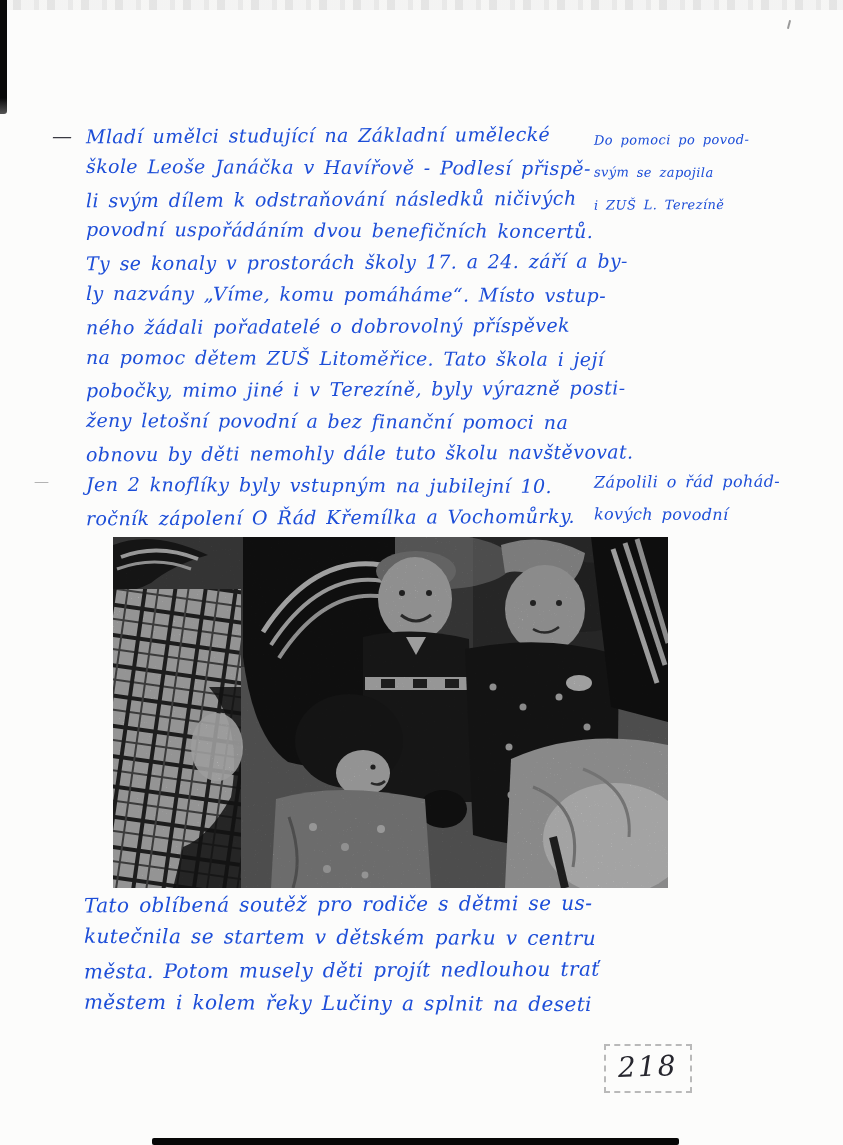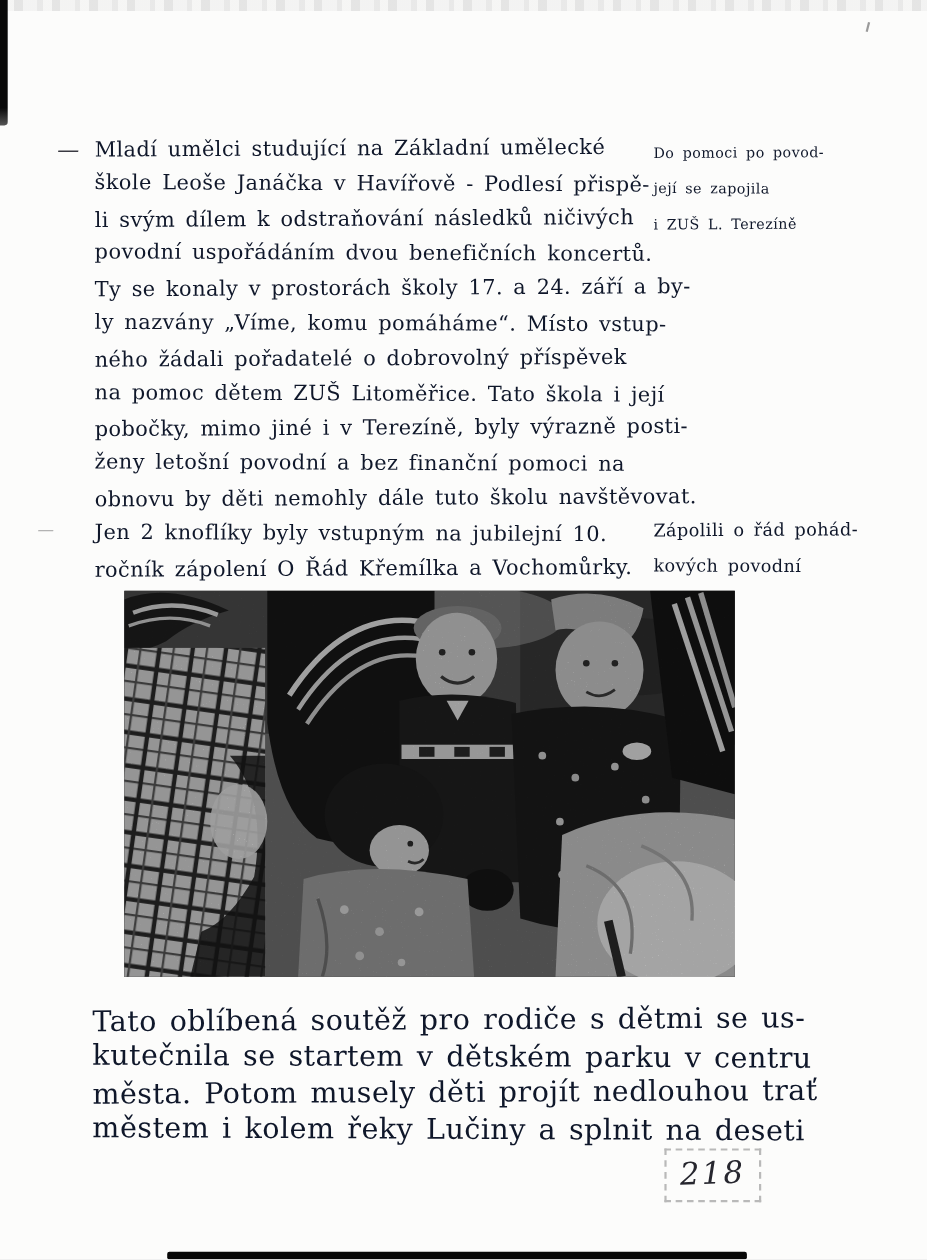--- a/index.html
+++ b/index.html
@@ -24,42 +24,43 @@
   #corner-speck{
     position:absolute;left:788px;top:20px;width:2px;height:9px;
     background:#9a9a9a;transform:rotate(14deg);
   }
   #bottom-bar{
     position:absolute;left:152px;top:1138px;width:527px;height:7px;
     background:#070707;border-radius:2px;
   }
   
   .hw{
-    color:#0f172a;
+    font-style:italic;
+    color:#1d4ed8;
     letter-spacing:.4px;
     word-spacing:3px;
   }
   .hw-line{white-space:nowrap;}
   .hw-line:nth-child(odd){transform:rotate(-.3deg);}
   .hw-line:nth-child(even){transform:rotate(.25deg);}
   #main-para{
     position:absolute;left:86px;top:120px;width:510px;
     font-size:19px;line-height:31.8px;
   }
   #margin-note-1{
     position:absolute;left:594px;top:124px;width:240px;
     font-size:13px;line-height:32.5px;
   }
   #margin-note-2{
     position:absolute;left:594px;top:466px;width:240px;
     font-size:16px;line-height:32.5px;
   }
   #caption-para{
-    position:absolute;left:84px;top:912px;width:530px;
-    font-size:26px;line-height:33px;
+    position:absolute;left:84px;top:888px;width:530px;
+    font-size:20px;line-height:33px;
   }
   .margin-dash{
     position:absolute;font-size:20px;color:#3a3a42;font-style:italic;
   }
   #dash-1{left:52px;top:124px;}
   #dash-2{left:34px;top:472px;color:#b3b3b3;font-size:15px;}
   
   #photo{
     position:absolute;left:113px;top:537px;width:555px;height:351px;
     background:#6e6e6e;
@@ -102,21 +103,21 @@
     <div class="hw-line">na pomoc dětem ZUŠ Litoměřice. Tato škola i její</div>
     <div class="hw-line">pobočky, mimo jiné i v Terezíně, byly výrazně posti-</div>
     <div class="hw-line">ženy letošní povodní a bez finanční pomoci na</div>
     <div class="hw-line">obnovu by děti nemohly dále tuto školu navštěvovat.</div>
     <div class="hw-line">Jen 2 knoflíky byly vstupným na jubilejní 10.</div>
     <div class="hw-line">ročník zápolení O Řád Křemílka a Vochomůrky.</div>
   </div>
 
   <div id="margin-note-1" class="hw">
     <div class="hw-line">Do pomoci po povod-</div>
-    <div class="hw-line">její se zapojila</div>
+    <div class="hw-line">svým se zapojila</div>
     <div class="hw-line">i ZUŠ L. Terezíně</div>
   </div>
 
   <div id="margin-note-2" class="hw">
     <div class="hw-line">Zápolili o řád pohád-</div>
     <div class="hw-line">kových povodní</div>
   </div>
 
   <div id="photo">
     <svg width="555" height="351" viewBox="0 0 555 351" xmlns="http://www.w3.org/2000/svg">

